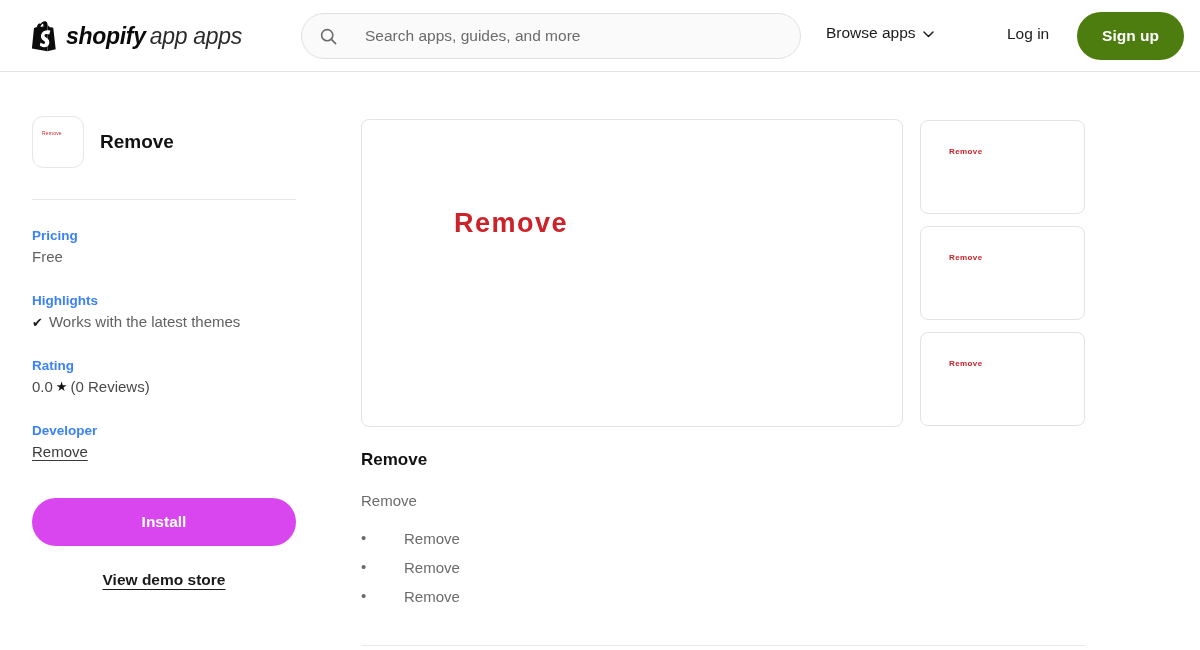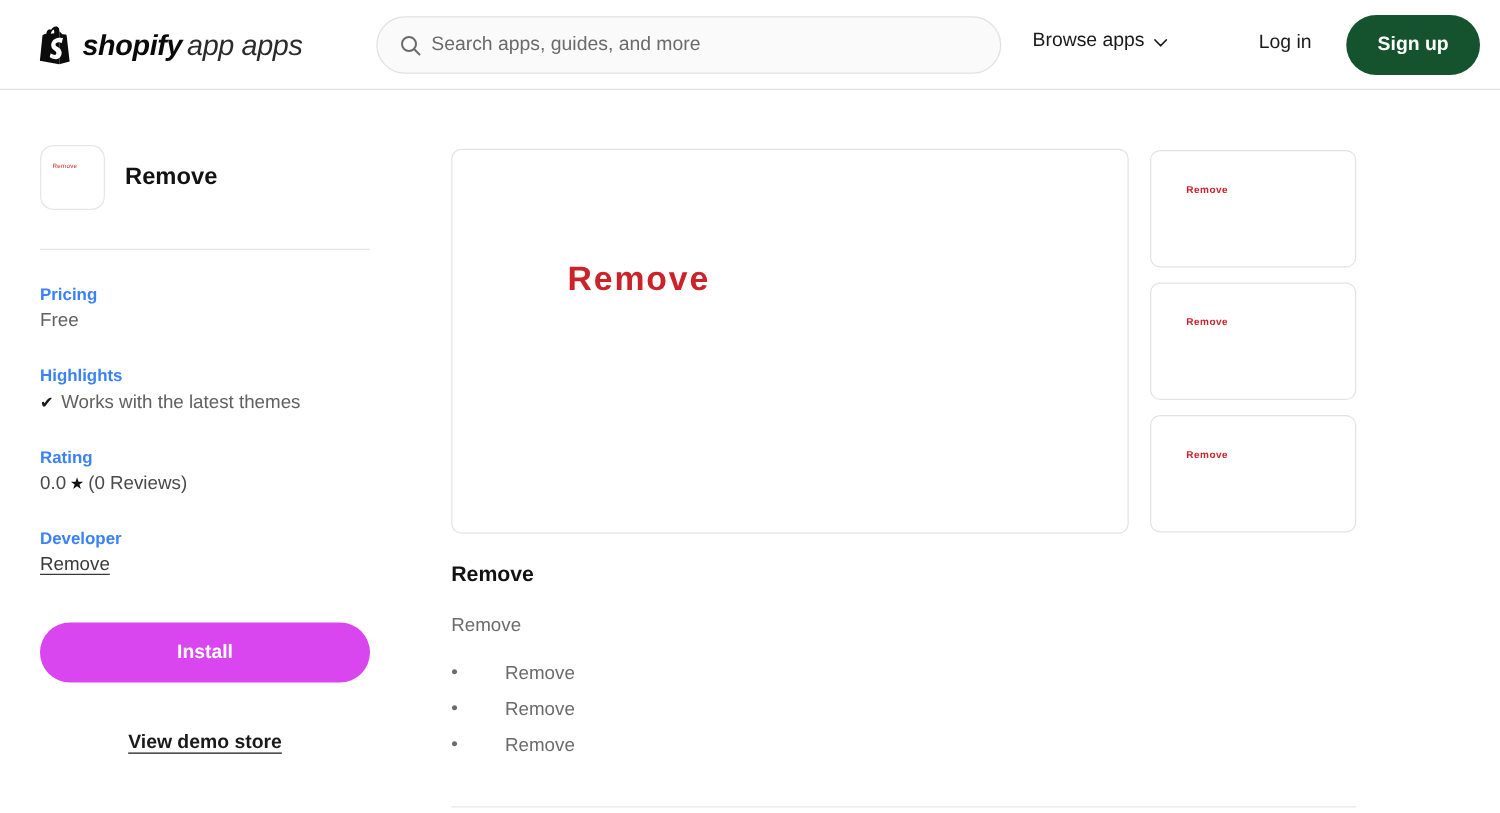--- a/index.html
+++ b/index.html
@@ -49,21 +49,21 @@
   .search-box {
     position: absolute;
     left: 301px; top: 13px;
     width: 500px; height: 46px;
     border: 1px solid #e1e1e1;
     border-radius: 23px;
     background: #fafafa;
     display: flex;
     align-items: center;
     padding: 0 18px;
-    gap: 8px;
+    gap: 28px;
   }
   .search-icon { flex: 0 0 auto; width: 17px; height: 17px; display: block; }
   .search-input {
     border: none;
     outline: none;
     background: transparent;
     font-family: "Liberation Sans", sans-serif;
     font-size: 15.5px;
     color: #2b2b2b;
     width: 100%;
@@ -89,21 +89,21 @@
     font-size: 15.5px;
     color: #1a1a1a;
     text-decoration: none;
     cursor: pointer;
   }
   .signup {
     position: absolute;
     left: 1077px; top: 12px;
     width: 107px; height: 48px;
     border-radius: 24px;
-    background: #14532d;
+    background: #4d7c0f;
     color: #ffffff;
     font-size: 15.5px;
     font-weight: bold;
     border: none;
     cursor: pointer;
     font-family: "Liberation Sans", sans-serif;
   }
 
   
   .sidebar {
@@ -161,21 +161,21 @@
     font-weight: bold;
     border: none;
     cursor: pointer;
     font-family: "Liberation Sans", sans-serif;
     display: block;
   }
   .demo-link {
     display: block;
     text-align: center;
     width: 264px;
-    margin-top: 39px;
+    margin-top: 25px;
     font-size: 15.5px;
     font-weight: bold;
     color: #1a1a1a;
     text-decoration: underline;
     text-underline-offset: 4px;
     cursor: pointer;
   }
 
   
   .hero {

